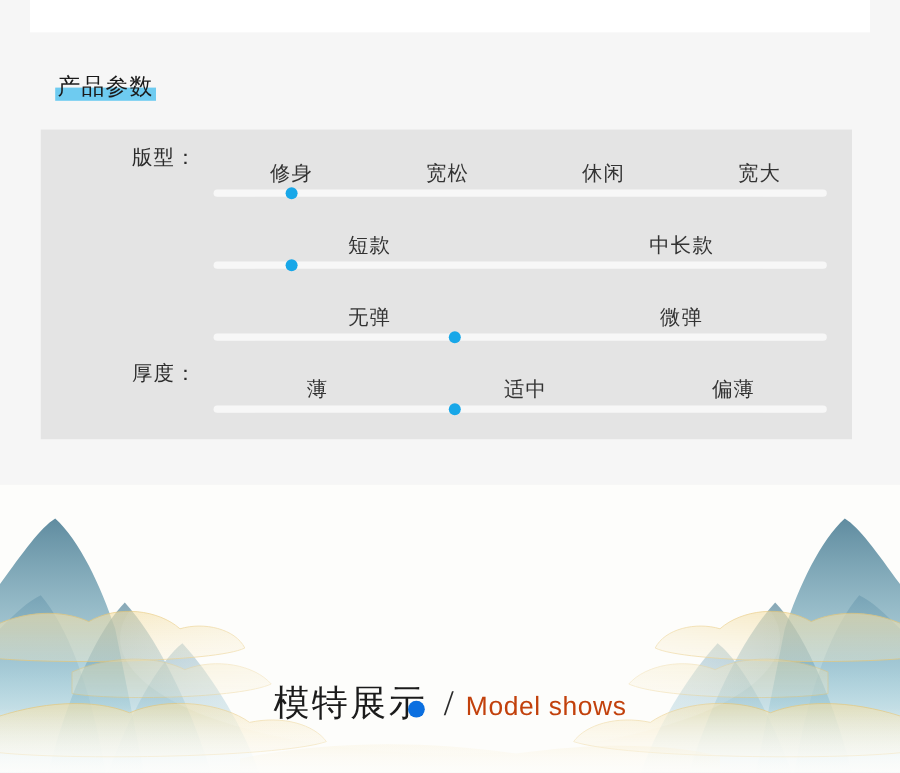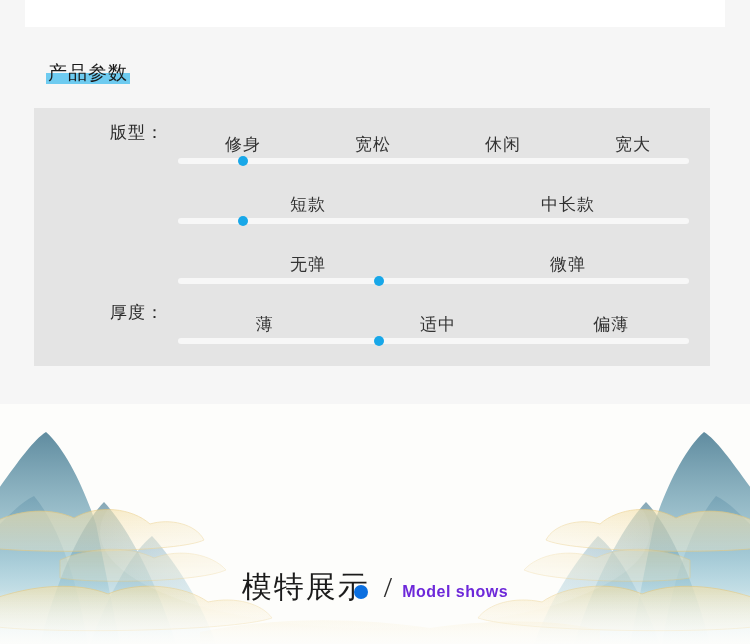--- a/index.html
+++ b/index.html
@@ -86,22 +86,22 @@
   }
   .cap-dot{
     display:inline-block;width:14px;height:14px;border-radius:50%;
     background:#0b6fe0;position:relative;left:-16px;top:2px;vertical-align:baseline;
   }
   .cap-slash{
     font-size:30px;color:#2a2a2a;margin:0 10px 0 0;
     font-family:"Liberation Serif","DejaVu Serif",serif;font-weight:300;
   }
   .cap-en{
-    font-size:16px;color:#6d28d9;letter-spacing:0.5px;
-    font-family:"Liberation Sans","DejaVu Sans",sans-serif;font-weight:700;
+    font-size:22px;color:#c2410c;letter-spacing:0.5px;
+    font-family:"Liberation Sans","DejaVu Sans",sans-serif;font-weight:400;
     white-space:nowrap;
   }
 </style>
 </head>
 <body>
 
 <div id="page">
 
   <div class="top-white"></div>
 

